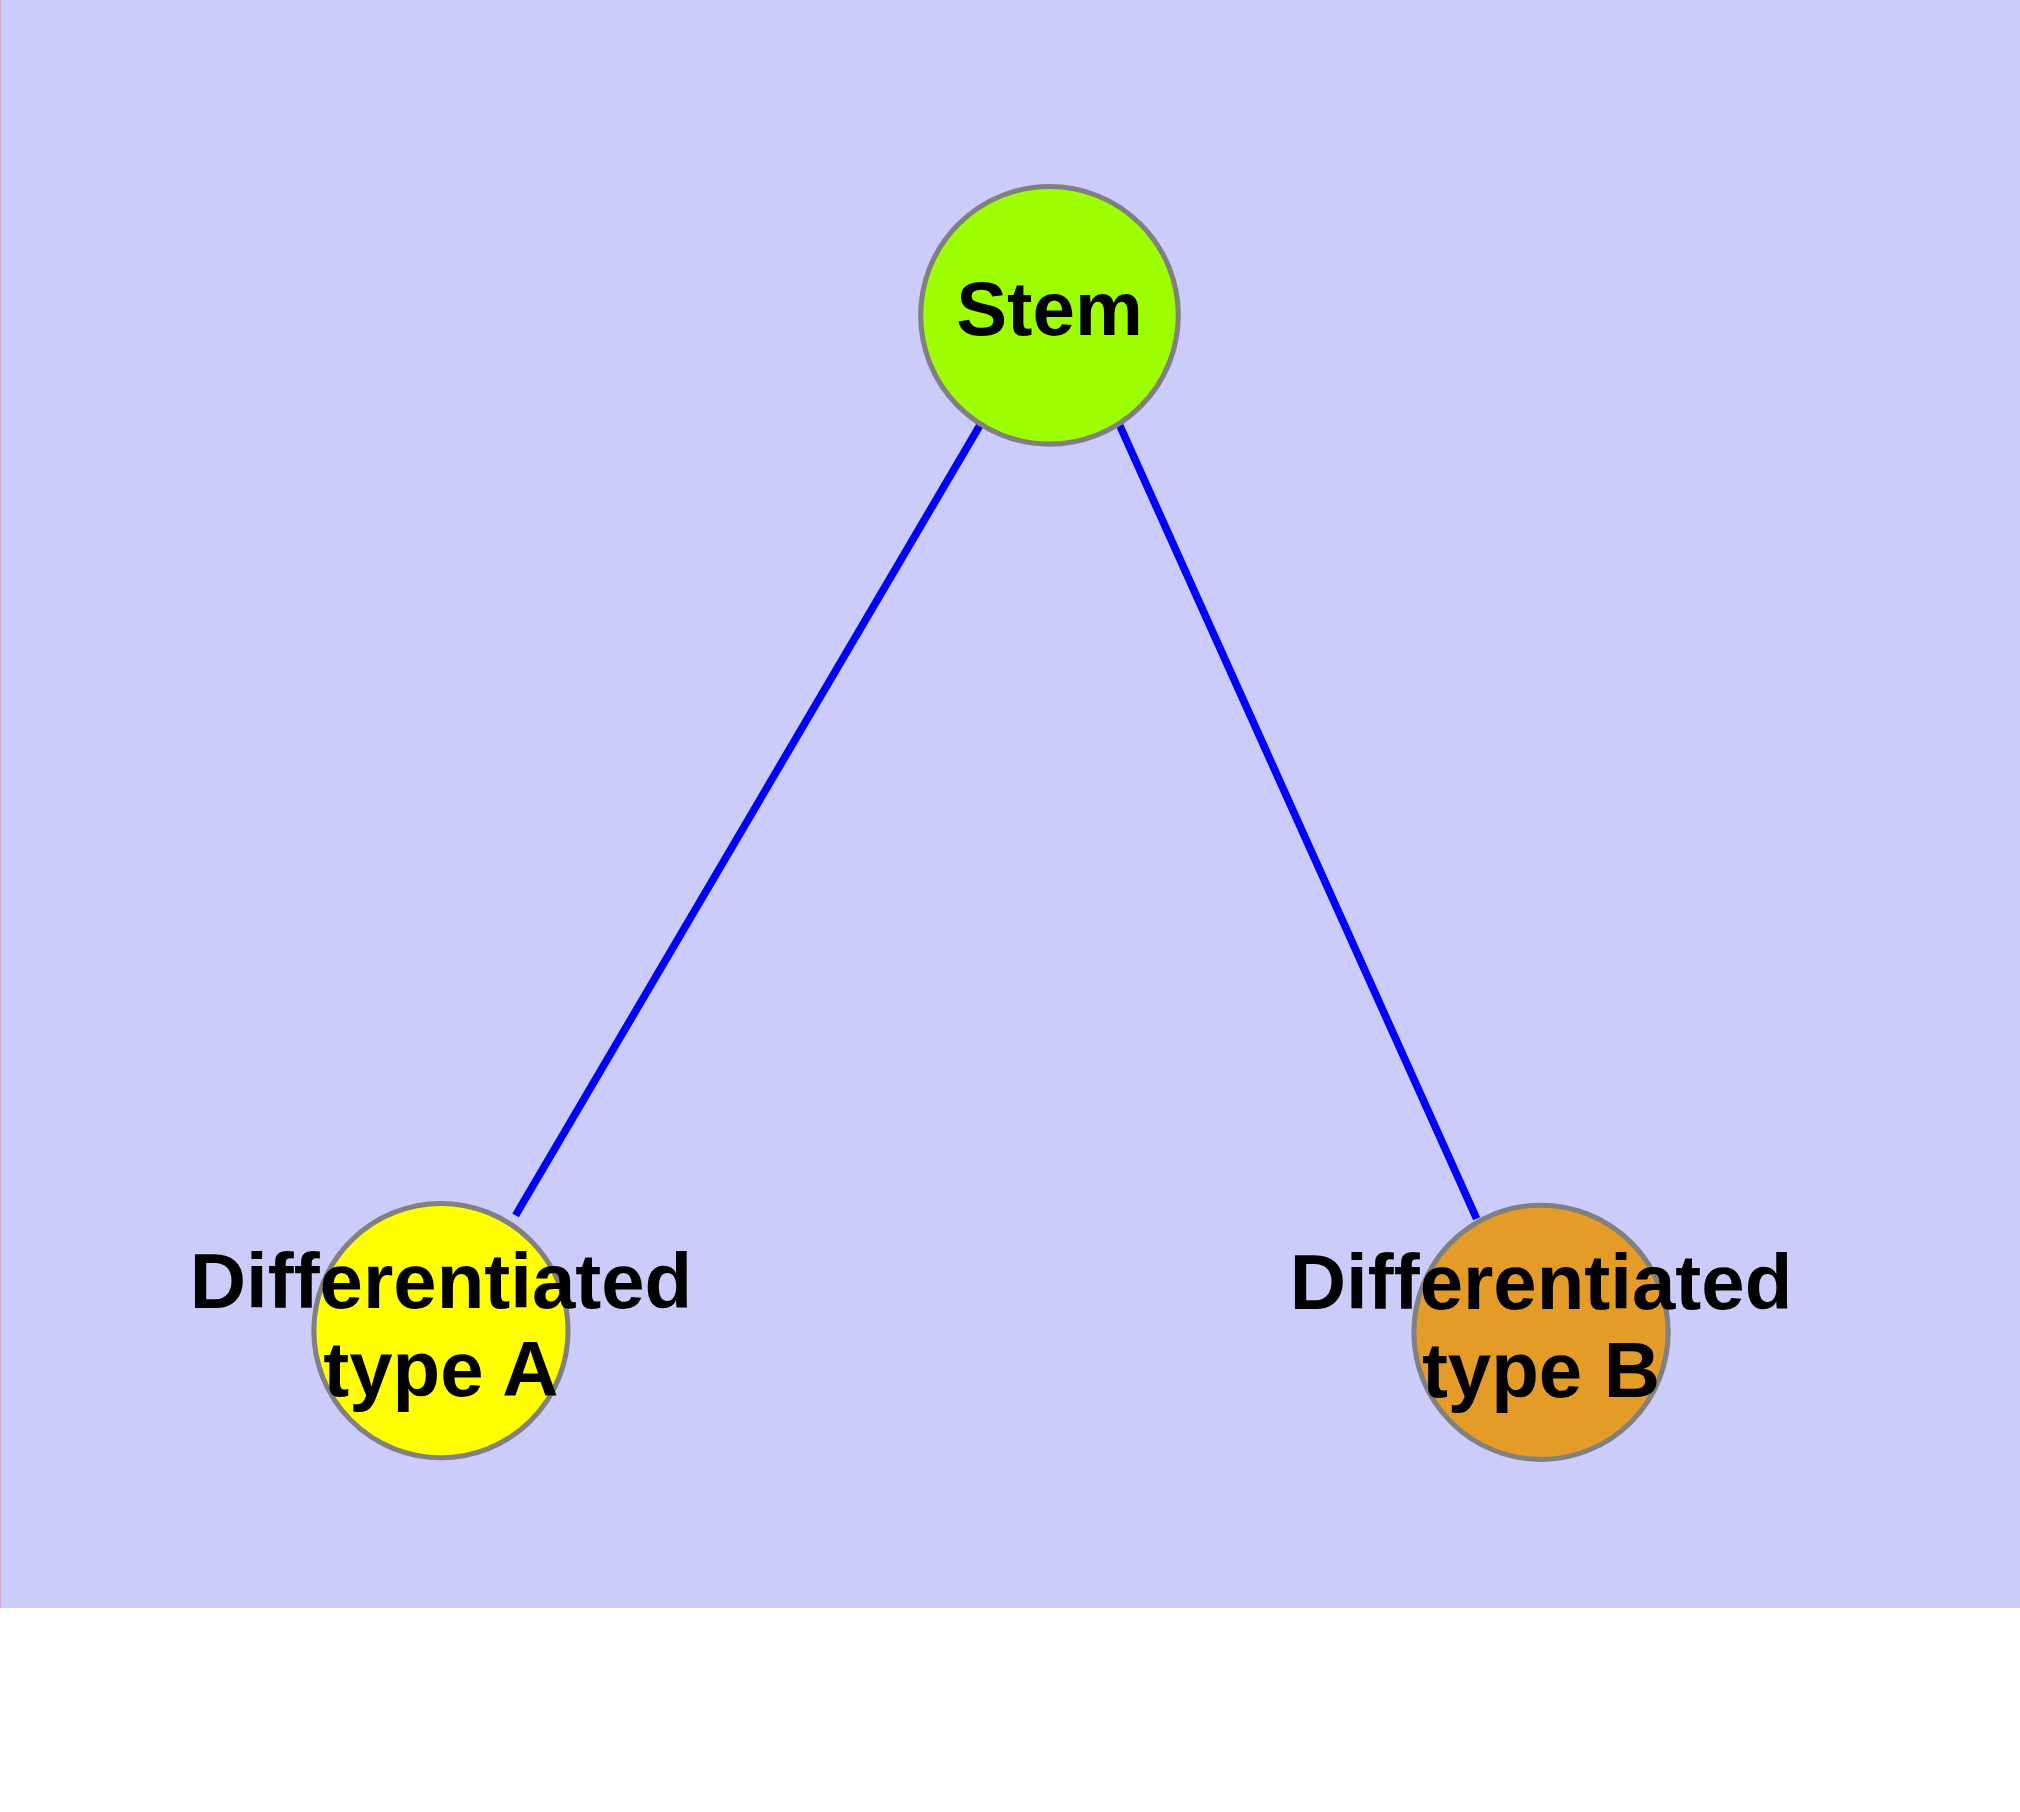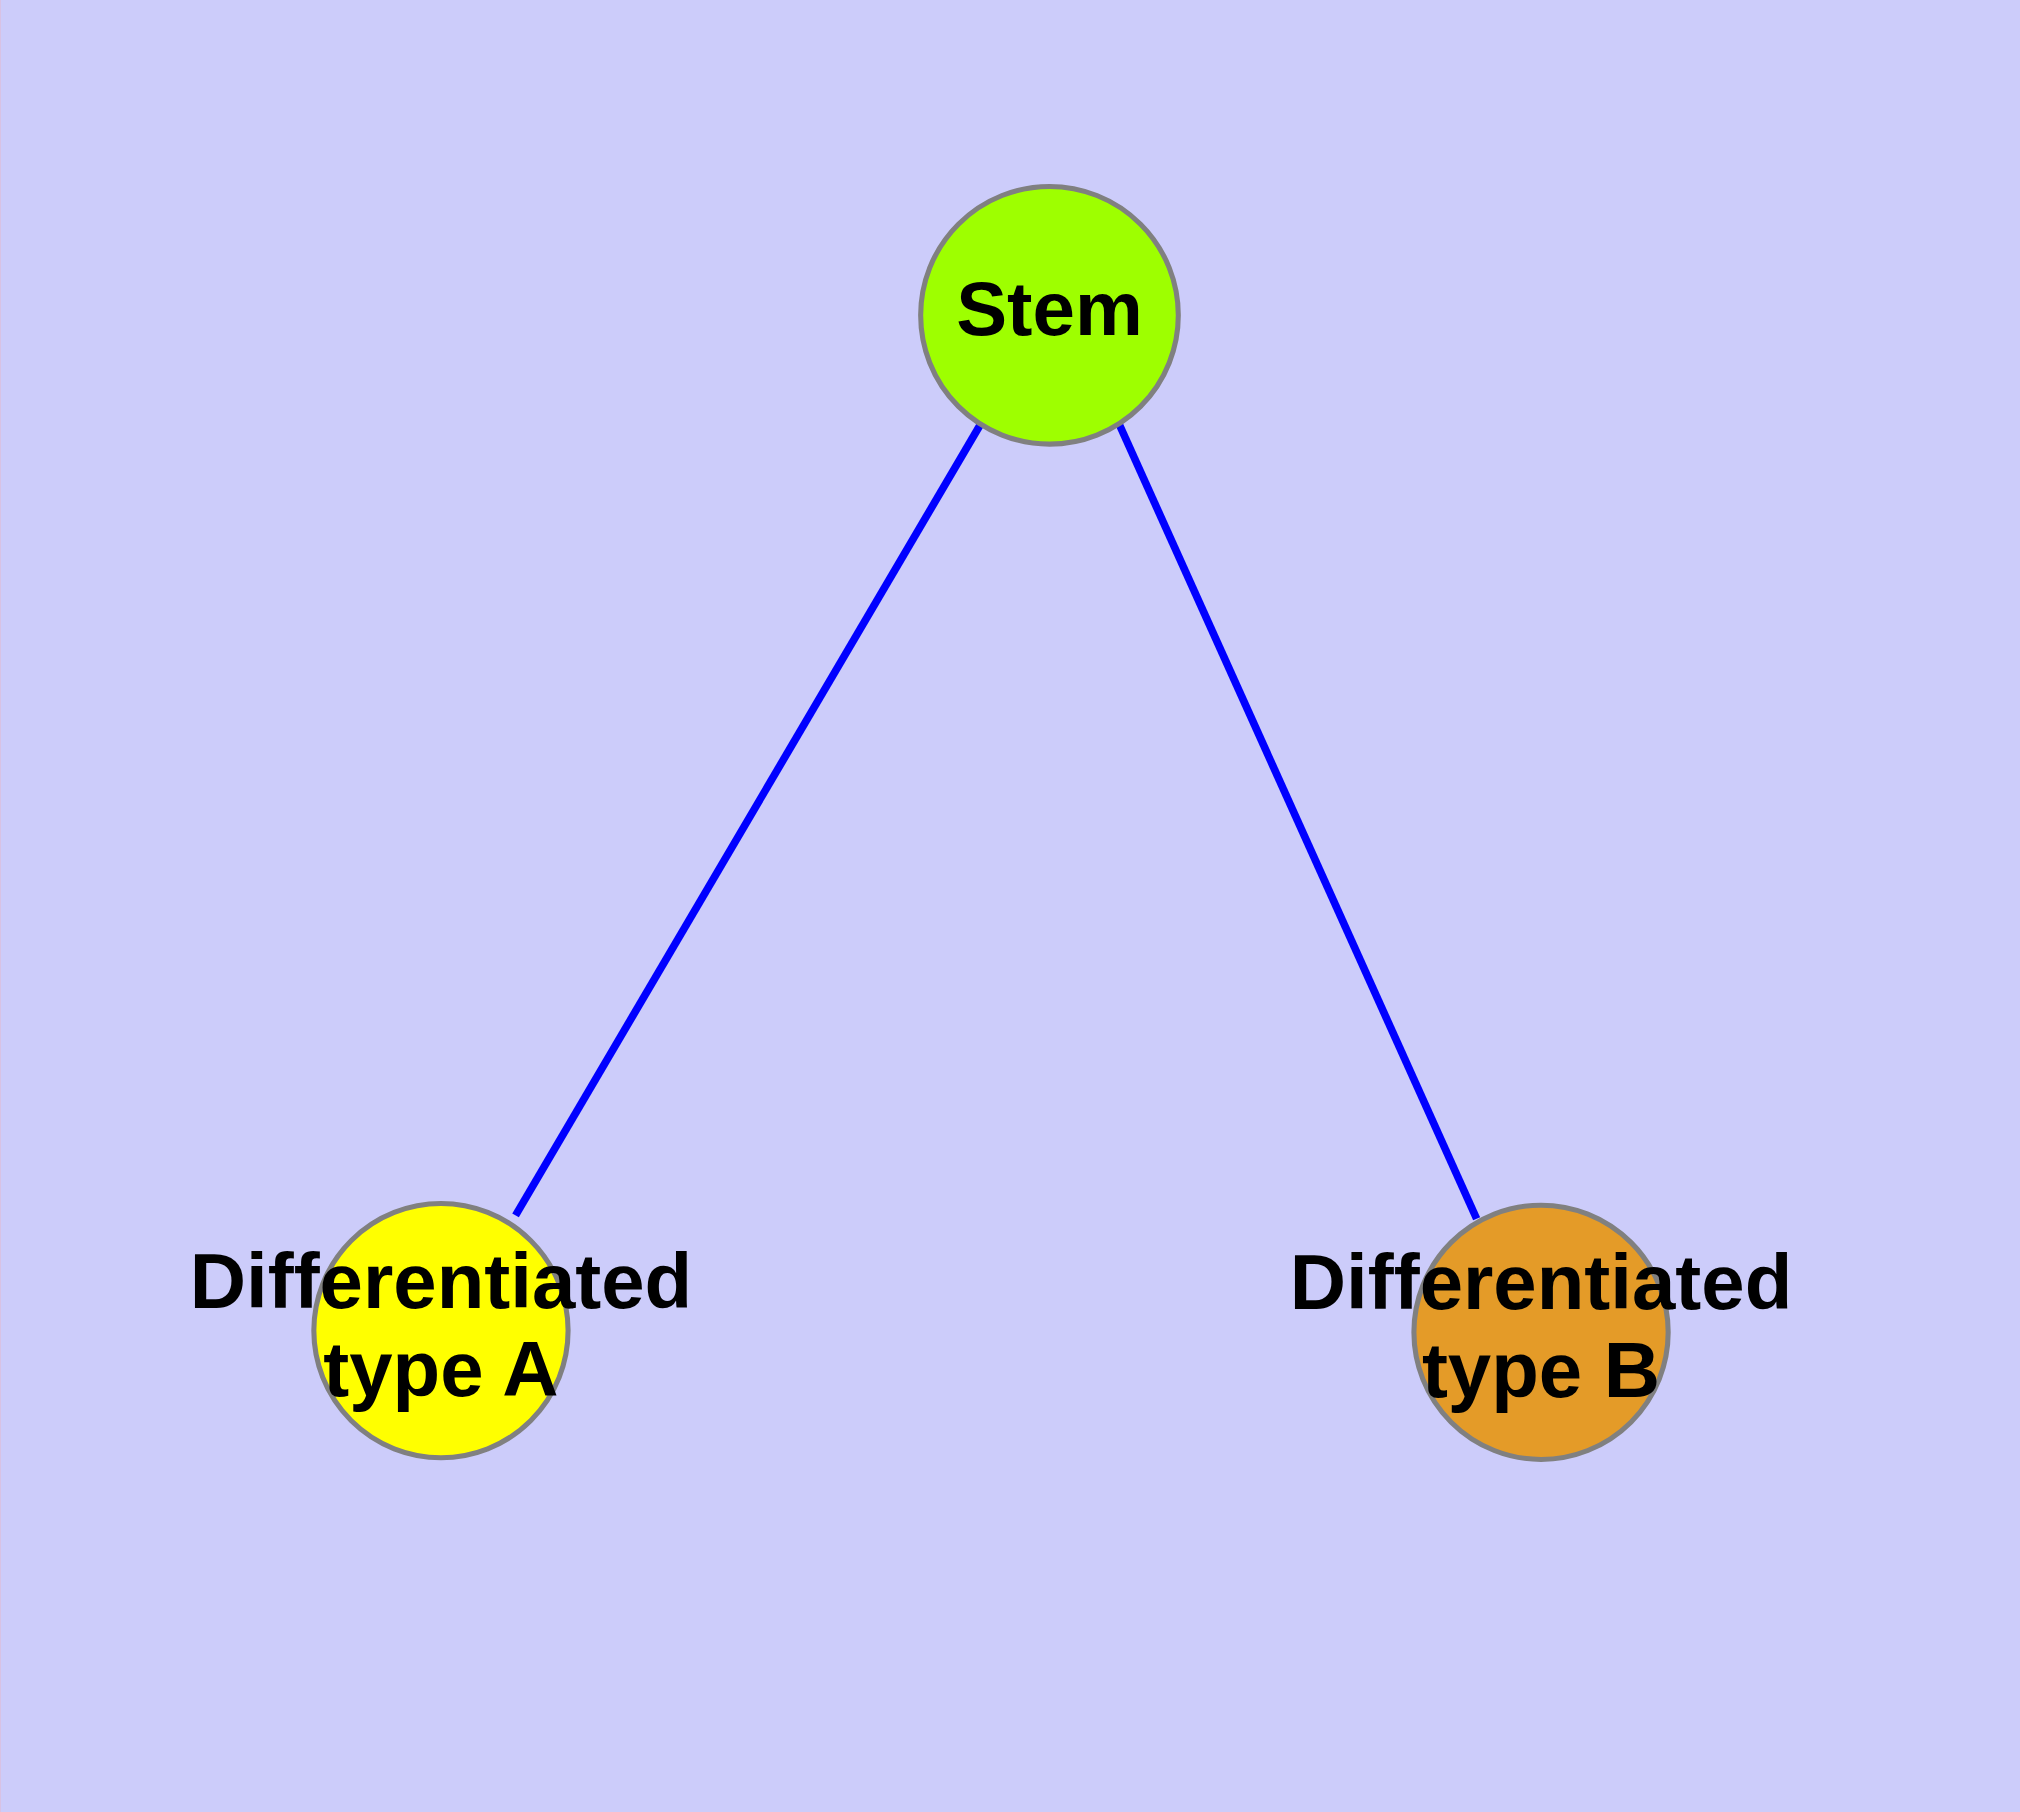--- a/index.html
+++ b/index.html
@@ -34,21 +34,21 @@
     font-weight: bold;
     fill: #000000;
     text-anchor: middle;
     dominant-baseline: middle;
     white-space: pre;
   }
 </style>
 </head>
 <body>
 
-<div id="canvas" style="width: 2021px; height: 1812px; background: #fca5a5;">
+<div id="canvas" style="width: 2021px; height: 1608px; background: #ef4444;">
   <svg id="graph-svg" viewBox="0 0 2384 2138" xmlns="http://www.w3.org/2000/svg" style="width: 2021px; height: 1812px;">
 
     <rect id="bg-rect" x="0" y="0" width="2384" height="2138" fill="#ccccfa"></rect>
 
     <g id="edges-layer">
         <line x1="1157" y1="500" x2="608" y2="1434" stroke="#0000ff" stroke-width="9" class="edge-line"></line>
         <line x1="1320" y1="500" x2="1742" y2="1438" stroke="#0000ff" stroke-width="9" class="edge-line"></line>
       </g>
     <g id="nodes-layer">
         <circle cx="1238" cy="372" r="152" fill="#9eff00" stroke="#808080" stroke-width="6" class="node-circle"></circle>

